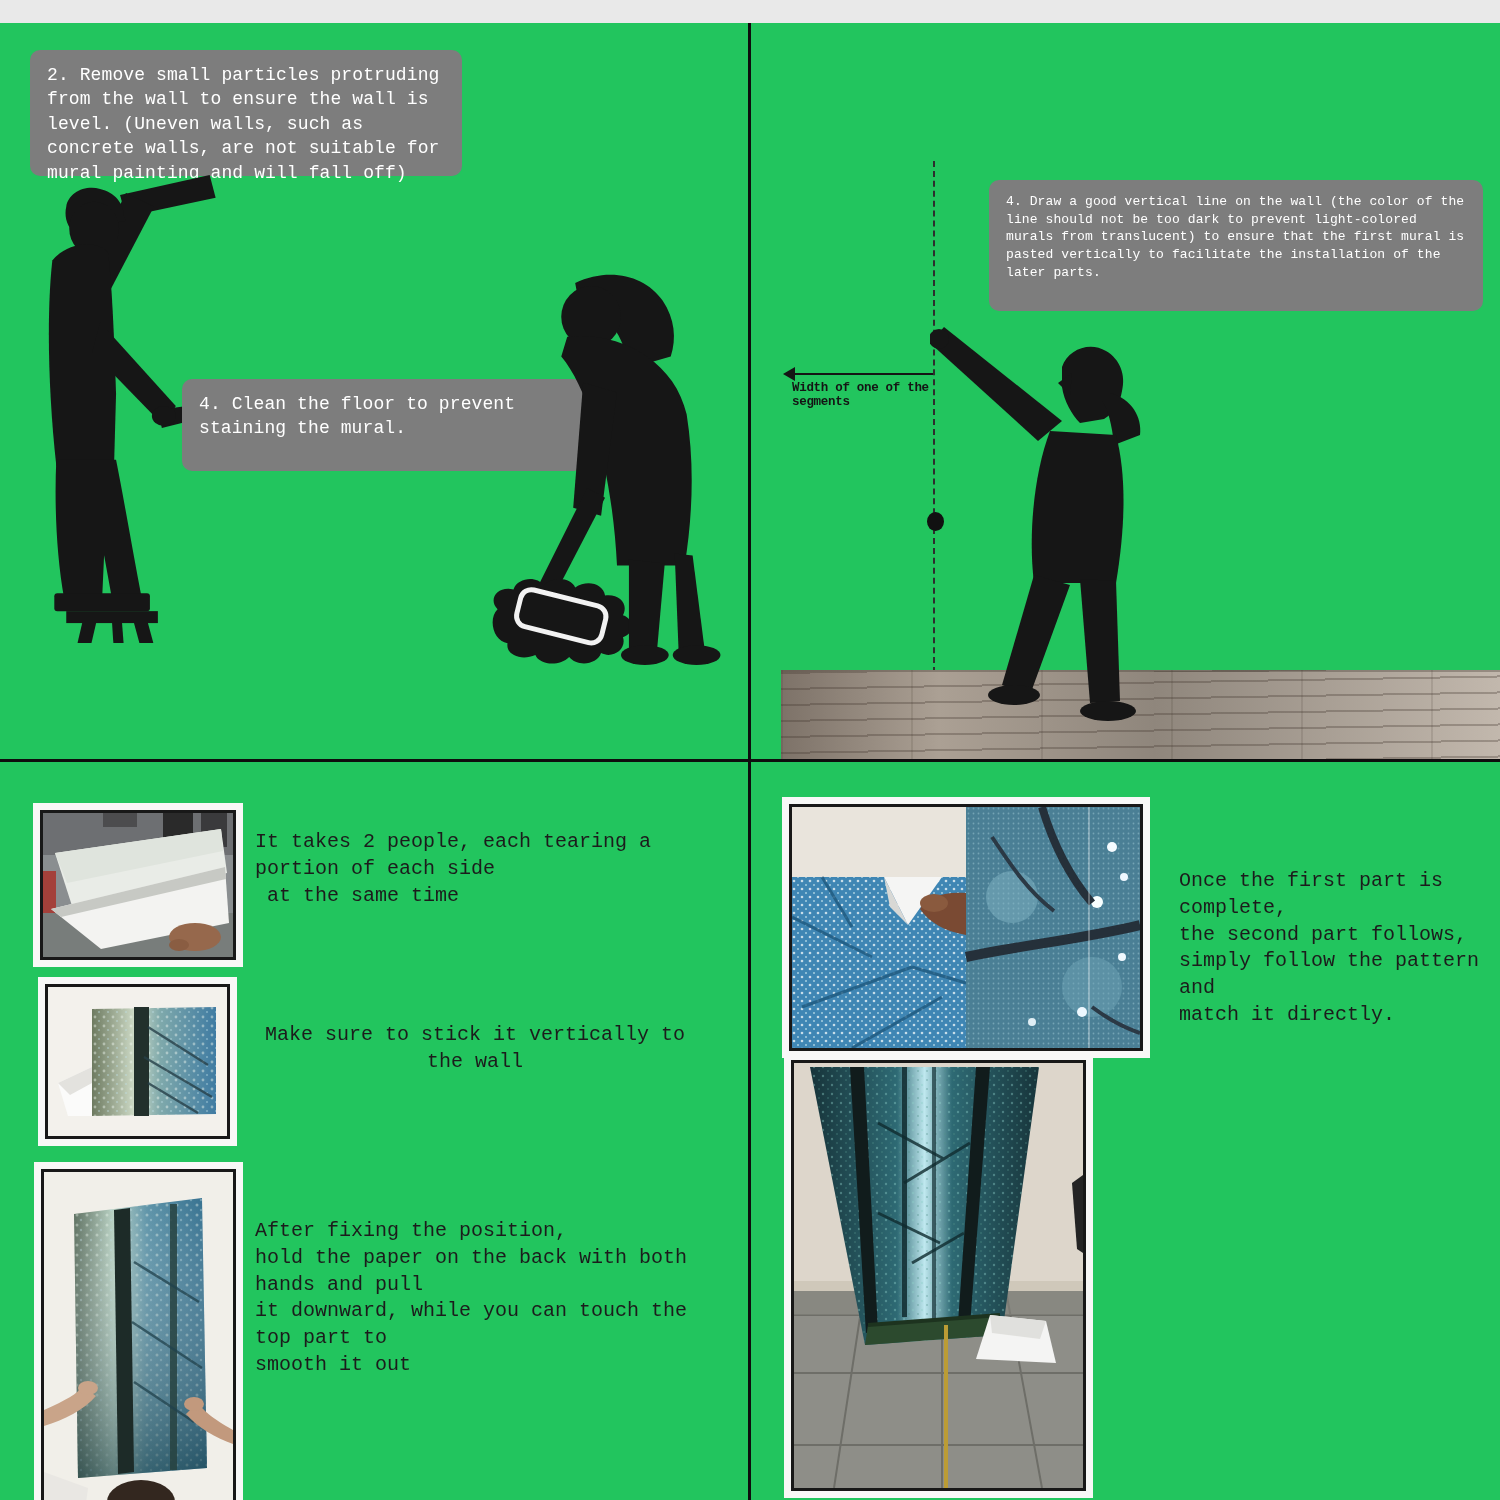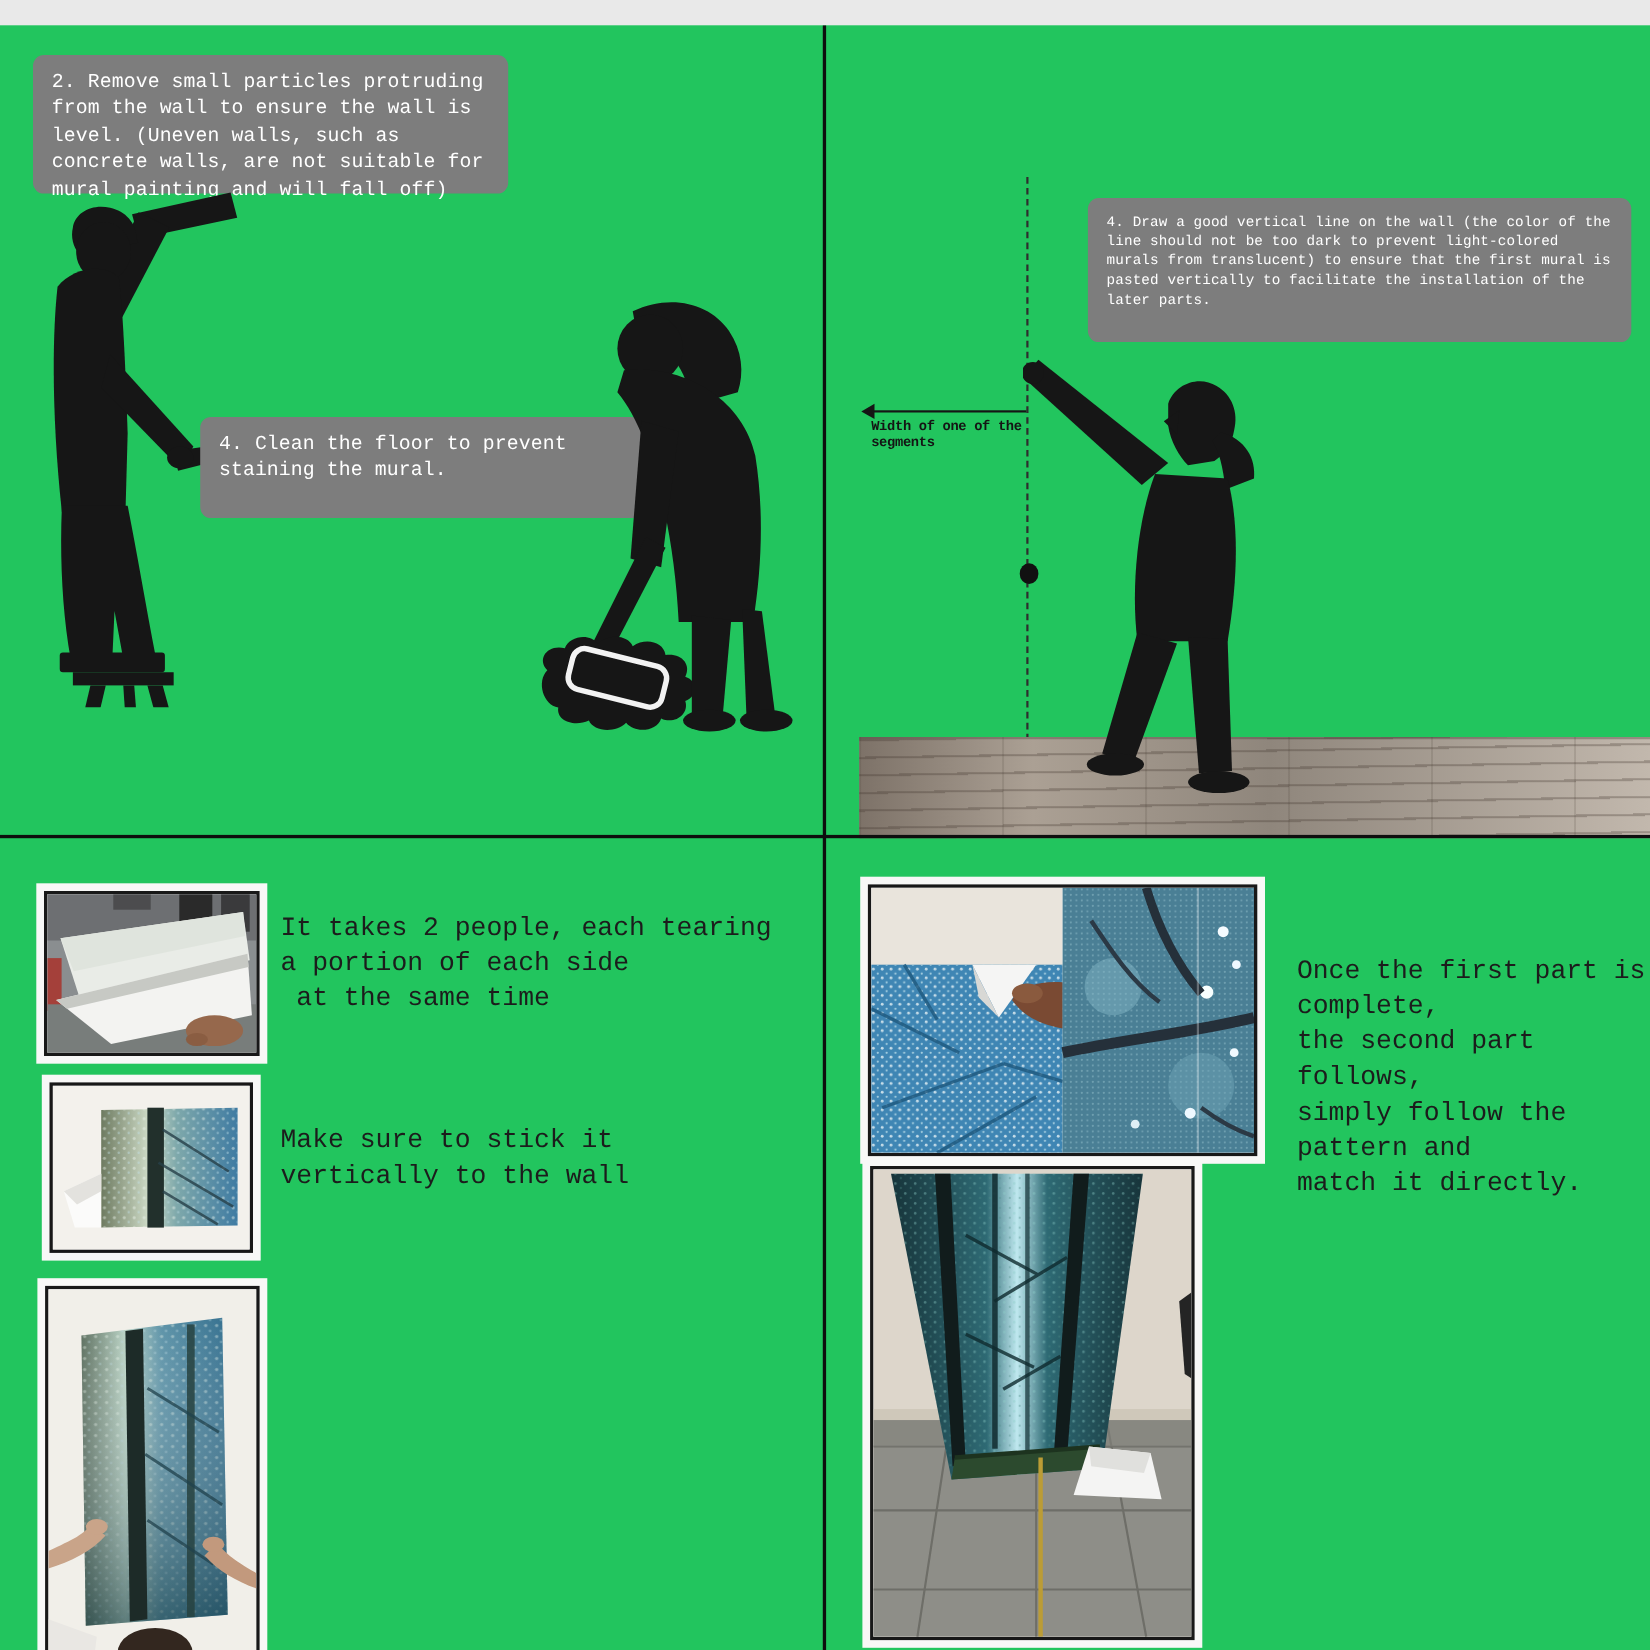--- a/index.html
+++ b/index.html
@@ -40,23 +40,23 @@
     border-top:2px solid rgba(70,58,48,.35);
     background:
       repeating-linear-gradient(179deg, rgba(62,50,42,.30) 0 2px, rgba(0,0,0,0) 2px 16px),
       repeating-linear-gradient(90deg, rgba(60,50,40,.14) 0 2px, rgba(0,0,0,0) 2px 130px),
       linear-gradient(90deg,#7d7268,#aba094 22%,#8f867c 52%,#c2b8ad 100%);
   }
 
   .photo{position:absolute;border:3px solid #181818;box-shadow:0 0 0 7px #f8f8f7;background:#fff;}
   .photo svg{display:block;width:100%;height:100%;}
 
-  .caption{position:absolute;font-size:24px;line-height:1.34;color:#1c1c1c;white-space:pre-wrap;}
+  .caption{position:absolute;font-size:20px;line-height:1.34;color:#1c1c1c;white-space:pre-wrap;}
   .cap1{left:255px;top:806px;width:470px;}
-  .cap2{left:255px;top:999px;width:440px;}
+  .cap2{left:255px;top:999px;width:440px;text-align:center;}
   .cap3{left:255px;top:1195px;width:480px;}
   .cap4{left:1179px;top:845px;width:330px;}
   .cap5{left:1142px;top:1205px;width:350px;}
 </style>
 </head>
 <body>
 
 <div id="sheet">
 
   <div class="callout c2">2. Remove small particles protruding from the wall to ensure the wall is level. (Uneven walls, such as concrete walls, are not suitable for mural painting and will fall off)</div>
@@ -202,20 +202,24 @@
       <rect x="126" y="32" width="7" height="266" fill="#27423f" opacity="0.85"></rect>
       <path d="M90,90 L155,130 M88,150 L158,196 M90,210 L150,250" stroke="#20424c" stroke-width="2.6" fill="none" opacity="0.75"></path>
       <path d="M0,238 C22,228 34,222 38,214 L52,224 C40,238 20,248 0,254 Z" fill="#c9a489"></path>
       <path d="M189,258 C168,246 158,238 154,230 L142,242 C154,256 172,266 189,272 Z" fill="#c2997d"></path>
       <ellipse cx="44" cy="216" rx="10" ry="7" fill="#c9a489"></ellipse>
       <ellipse cx="150" cy="232" rx="10" ry="7" fill="#c2997d"></ellipse>
       <ellipse cx="97" cy="330" rx="34" ry="22" fill="#33271f"></ellipse>
       <polygon points="0,300 44,316 40,347 0,347" fill="#e9e7e3"></polygon>
     </svg>
   </div>
+  <div class="caption cap3">After fixing the position,
+hold the paper on the back with both hands and pull
+it downward, while you can touch the top part to
+smooth it out</div>
 
   <div class="photo" style="left:789px;top:781px;width:348px;height:241px;">
     <svg viewBox="0 0 348 241">
       <defs>
         <pattern id="speck" width="8" height="8" patternUnits="userSpaceOnUse">
           <circle cx="2" cy="2" r="1.3" fill="#e9f3f5"></circle>
             <circle cx="6" cy="6" r="1" fill="#bfe0ea"></circle>
         </pattern>
         <pattern id="mesh" width="5" height="5" patternUnits="userSpaceOnUse">
           <circle cx="1.5" cy="1.5" r="0.9" fill="#9ec8d2"></circle>

